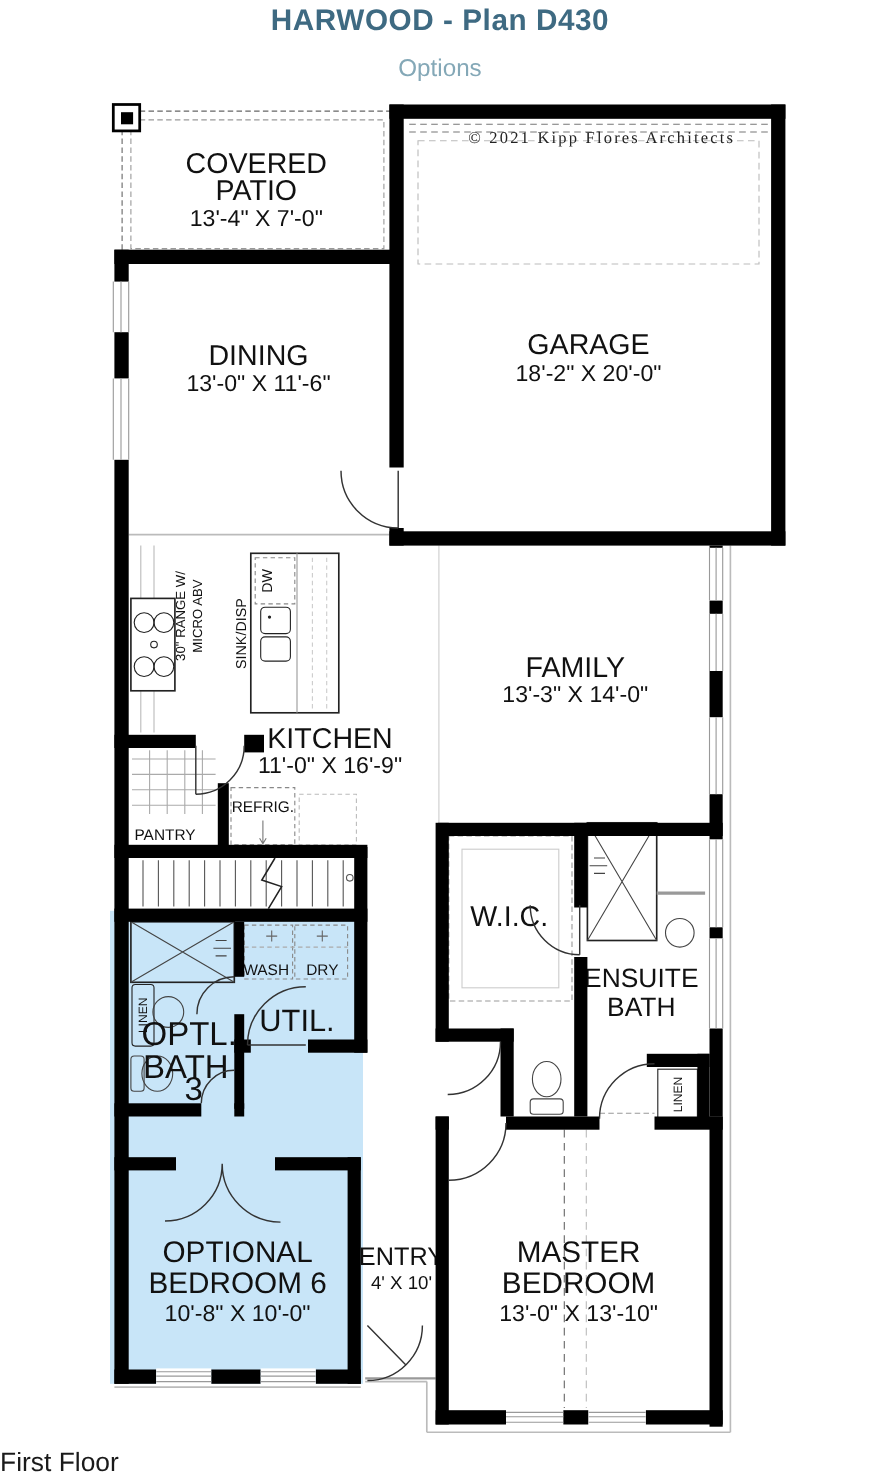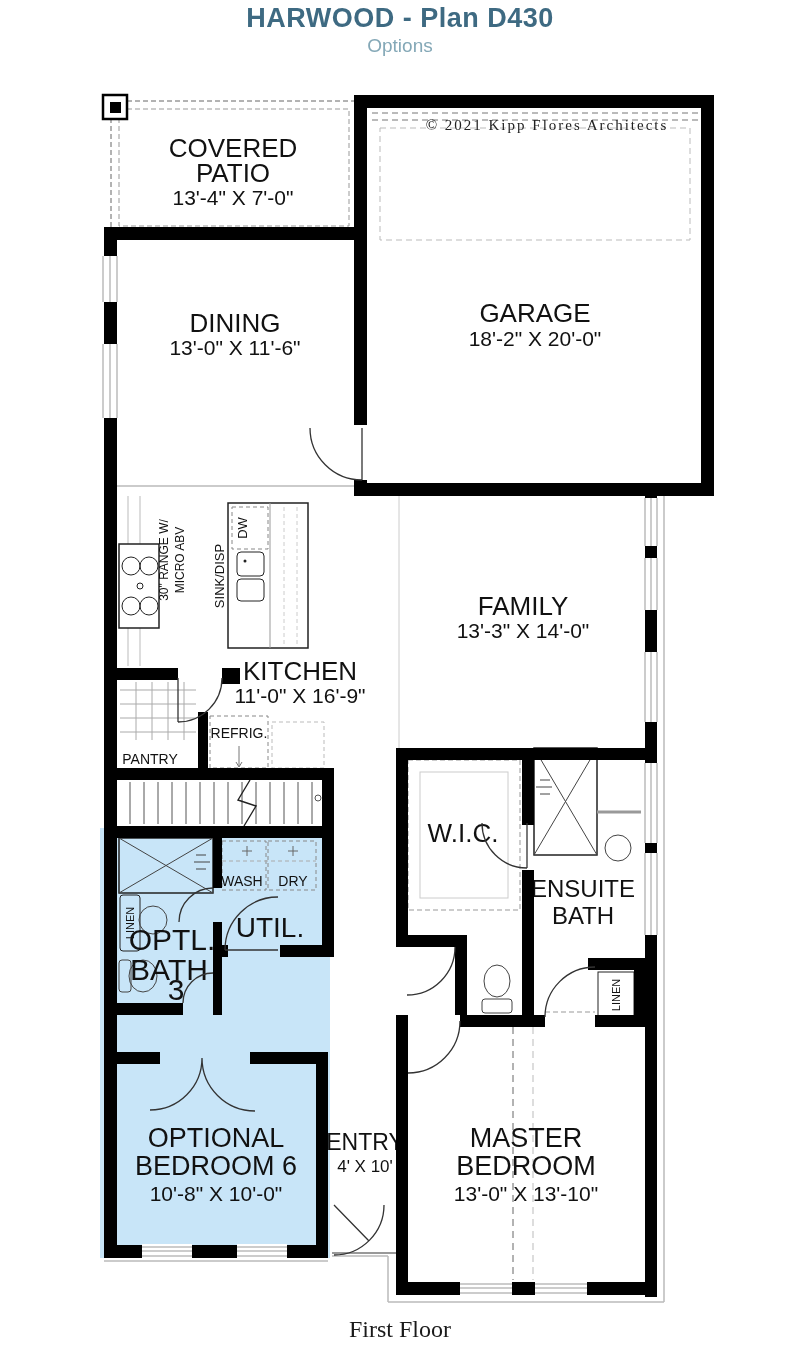--- a/index.html
+++ b/index.html
@@ -1,21 +1,21 @@
 <!DOCTYPE html>
 <html style="--title: #3e6a82; --subtitle: #84a8b7; --highlight: #c8e5f8; --wall: #000000;"><head>
 <meta charset="utf-8">
 <style>
   html,body{margin:0;padding:0;background:#fff}
   .page{position:relative;width:800px;height:1349px;background:#fff;overflow:hidden}
   .hdr{position:absolute;top:3px;left:0;right:0;text-align:center;font-family:Liberation Sans, sans-serif}
   .hdr .title{font-size:27px;font-weight:bold;color:var(--title,#3e6a82);letter-spacing:.5px}
-  .hdr .subtitle{font-size:19px;color:var(--subtitle,#84a8b7);margin-top:1px}
-  .ftr{position:absolute;top:1316px;left:0;right:0;text-align:center;
-       font-family:Liberation Serif, serif;font-size:24px;color:#1a1a1a}
+  .hdr .subtitle{font-size:22px;color:var(--subtitle,#84a8b7);margin-top:15px}
+  .ftr{position:absolute;top:1316px;left:0;right:0;
+       font-family:Liberation Sans, sans-serif;font-size:24px;color:#1a1a1a}
   svg{position:absolute;top:0;left:0}
   
   .room-name{font-family:"Liberation Sans",sans-serif;font-size:26px;fill:#111;text-anchor:middle}
   .md{font-size:27px}.sm{font-size:24px}.xs{font-size:23px}.lg{font-size:30px}.lg2{font-size:28px}
   .room-dims{font-family:"Liberation Sans",sans-serif;font-size:21px;fill:#111;text-anchor:middle}
   .dims-sm{font-size:17px}
   .fix{font-family:"Liberation Sans",sans-serif;font-size:14px;fill:#111;text-anchor:middle}
   .fix-v{font-family:"Liberation Sans",sans-serif;font-size:12px;fill:#111;text-anchor:middle}
   .fix-v2{font-family:"Liberation Sans",sans-serif;font-size:13px;fill:#111;text-anchor:middle}
   .linen{font-family:"Liberation Sans",sans-serif;font-size:11px;fill:#111;text-anchor:middle}

